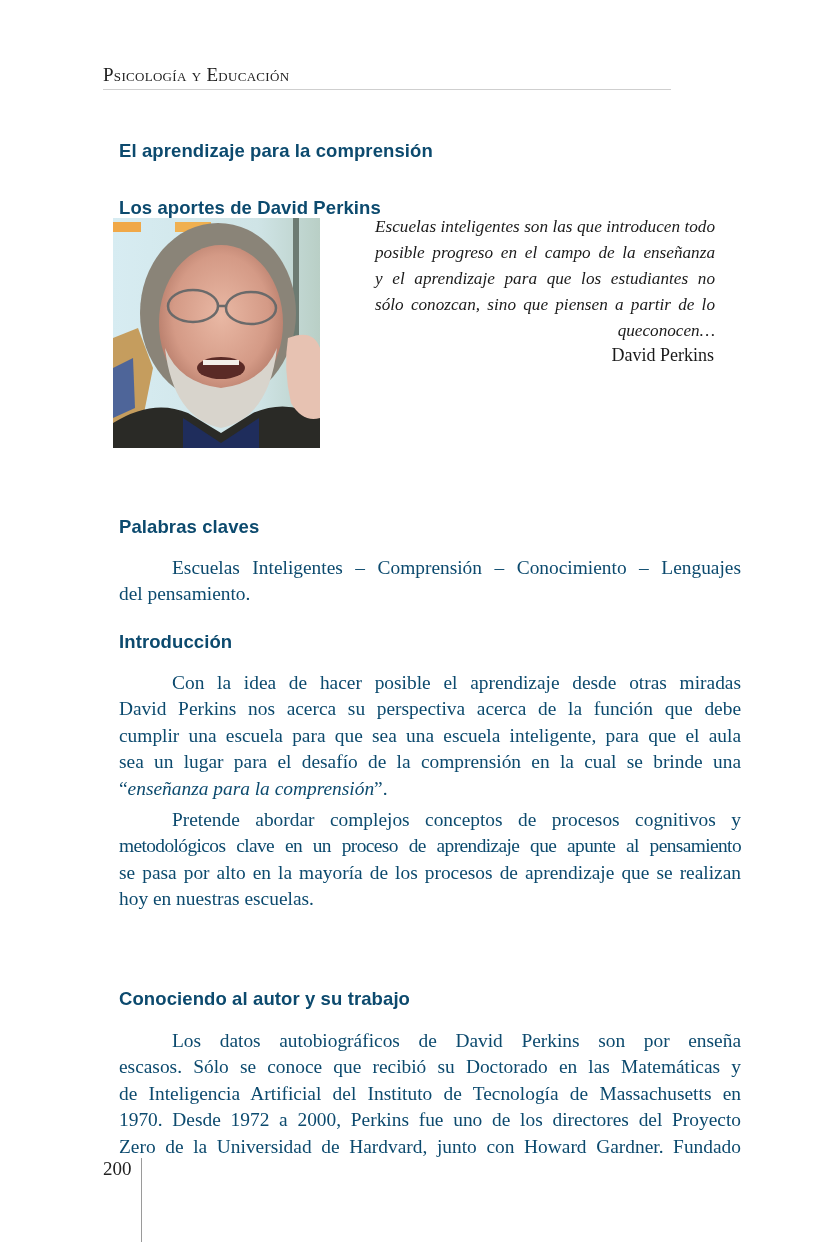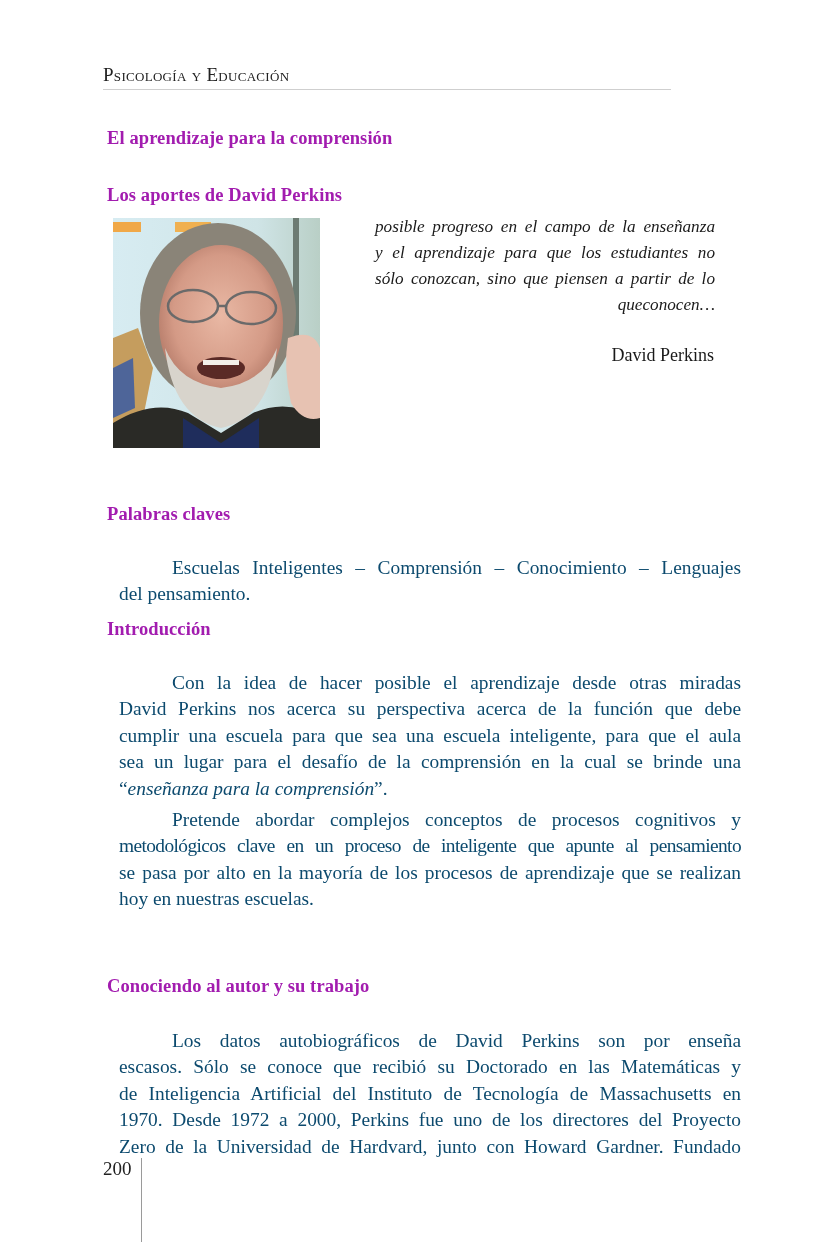--- a/index.html
+++ b/index.html
@@ -31,26 +31,26 @@
     position: absolute;
     left: 103px;
     top: 89px;
     width: 568px;
     height: 0;
     border-top: 1.5px solid #cfcfcf;
   }
   .h2 {
     position: absolute;
     left: 103px;
-    font-family: Liberation Serif, serif;
+    font-family: Liberation Sans, sans-serif;
     font-weight: bold;
     font-size: 18.5px;
-    color: #a21caf;
+    color: #0c4a6e;
     letter-spacing: 0.1px;
-    margin: 4px;
+    margin: 16px;
     white-space: nowrap;
   }
   .photo {
     position: absolute;
     left: 113px;
     top: 218px;
     width: 207px;
     height: 230px;
     overflow: hidden;
     background: #cfe6ea;
@@ -158,20 +158,21 @@
     <rect x="90" y="142" width="36" height="5" fill="#f4f0ea"></rect>
 
     <path d="M0 230 L0 205 Q40 180 75 195 L108 215 L140 195 Q175 180 207 200 L207 230 Z" fill="#2a2a26"></path>
     <path d="M70 200 L108 225 L146 200 L146 230 L70 230 Z" fill="#1f2d5c"></path>
 
     <path d="M175 120 Q200 110 207 130 L207 200 Q190 205 178 185 Q170 150 175 120 Z" fill="#e7c2b2"></path>
   </svg>
 </div>
 
 <blockquote class="quote" style="margin:0;">
+  <span class="ln" style="display:block;text-align:justify;text-align-last:justify;">Escuelas inteligentes son las que introducen todo</span>
   <span class="ln" style="display:block;text-align:justify;text-align-last:justify;">posible progreso en el campo de la enseñanza</span>
   <span class="ln" style="display:block;text-align:justify;text-align-last:justify;">y el aprendizaje para que los estudiantes no</span>
   <span class="ln" style="display:block;text-align:justify;text-align-last:justify;">sólo conozcan, sino que piensen a partir de lo</span>
   <span class="ln" style="display:block;text-align:right;">queconocen…</span>
 </blockquote>
 <div class="quote-author">David Perkins</div>
 
 <h3 class="h2" style="top:500px;">Palabras claves</h3>
 <p class="para" style="top:539px;">
   <span class="ln">Escuelas Inteligentes – Comprensión – Conocimiento – Lenguajes</span>
@@ -181,21 +182,21 @@
 <h3 class="h2" style="top:615px;">Introducción</h3>
 <p class="para" style="top:654px;">
   <span class="ln">Con la idea de hacer posible el aprendizaje desde otras miradas</span>
   <span class="ln">David Perkins nos acerca su perspectiva acerca de la función que debe</span>
   <span class="ln">cumplir una escuela para que sea una escuela inteligente, para que el aula</span>
   <span class="ln">sea un lugar para el desafío de la comprensión en la cual se brinde una</span>
   <span class="ln last"><span>“</span><em>enseñanza para la comprensión</em><span>”.</span></span>
 </p>
 <p class="para" style="top:791px;">
   <span class="ln">Pretende abordar complejos conceptos de procesos cognitivos y</span>
-  <span class="ln" style="letter-spacing:-0.6px;word-spacing:-1.5px;">metodológicos clave en un proceso de inteligente que apunte al pensamiento</span>
+  <span class="ln" style="letter-spacing:-0.6px;word-spacing:-1.5px;">metodológicos clave en un proceso de aprendizaje que apunte al pensamiento</span>
   <span class="ln">se pasa por alto en la mayoría de los procesos de aprendizaje que se realizan</span>
   <span class="ln last">hoy en nuestras escuelas.</span>
 </p>
 
 <h3 class="h2" style="top:972px;">Conociendo al autor y su trabajo</h3>
 <p class="para" style="top:1012px;">
   <span class="ln">Los datos autobiográficos de David Perkins son por enseña</span>
   <span class="ln">escasos. Sólo se conoce que recibió su Doctorado en las Matemáticas y</span>
   <span class="ln">de Inteligencia Artificial del Instituto de Tecnología de Massachusetts en</span>
   <span class="ln">1970. Desde 1972 a 2000, Perkins fue uno de los directores del Proyecto</span>

